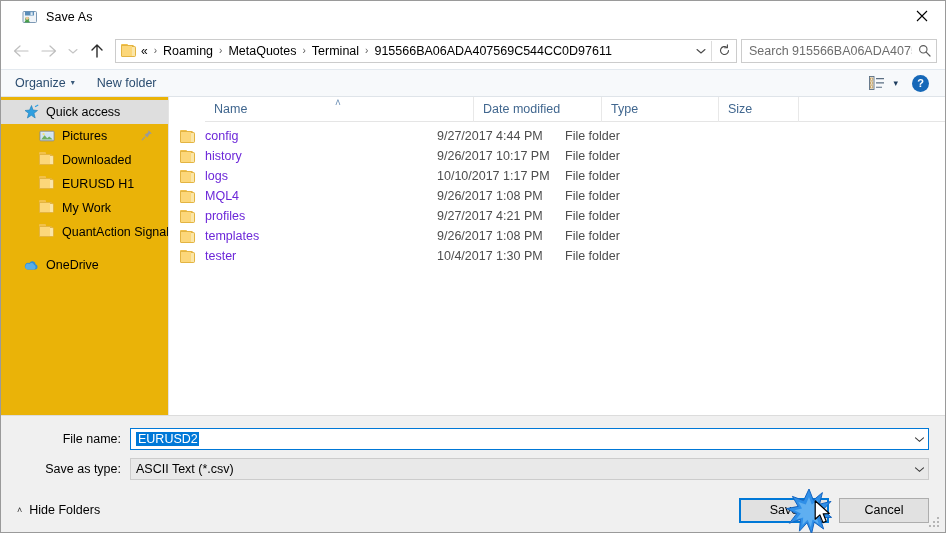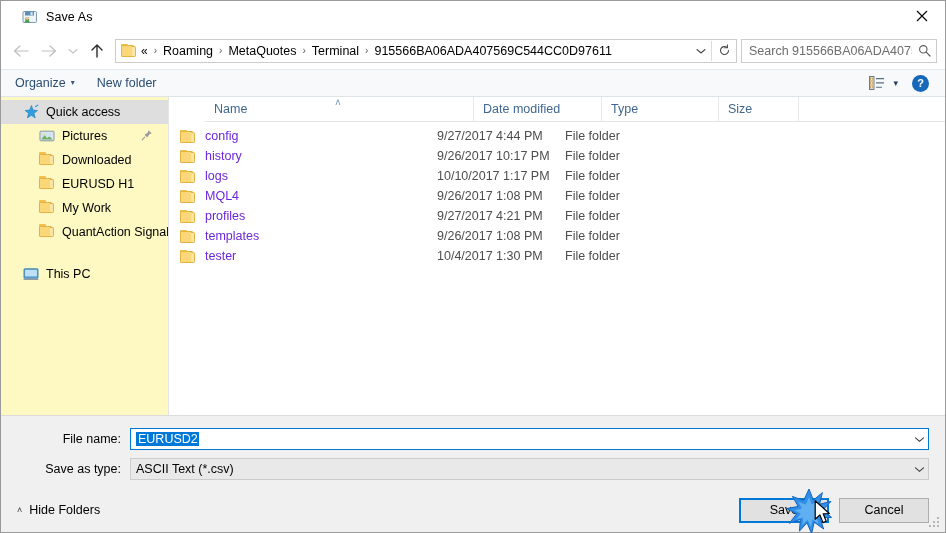--- a/index.html
+++ b/index.html
@@ -184,21 +184,21 @@
   
   .body {
     flex: 1 1 auto;
     display: flex;
     min-height: 0;
     background: #fff;
   }
   .sidebar {
     width: 168px;
     flex: none;
-    background: #fef9c3;
+    background: #eab308;
     border-right: 1px solid #e4e4e4;
     padding-top: 3px;
     overflow: hidden;
   }
   .nav-item {
     height: 24px;
     display: flex;
     align-items: center;
     padding-left: 22px;
     position: relative;
@@ -618,33 +618,32 @@
 
       <div class="nav-item child">
         <span class="ni-icon">
           <span class="folder"><span class="tab-top"></span><span class="body-f"></span><span class="flap"></span></span>
         </span>
         <span class="ni-label">QuantAction Signal</span>
       </div>
 
       <div class="nav-gap"></div>
 
-
-      <div class="nav-gap"></div>
-
       <div class="nav-item root">
         <span class="ni-icon">
           <svg width="16" height="16" viewBox="0 0 16 16">
-            <rect x="1" y="2.8" width="14" height="9.4" rx="0.8" fill="#5aa9dd" stroke="#3a7ba8" stroke-width="0.9"></rect>
-            <rect x="2.1" y="3.9" width="11.8" height="6.4" fill="#bfe0f5"></rect>
-            <rect x="0.5" y="12.6" width="15" height="1.4" rx="0.4" fill="#8d9aa6"></rect>
+            <path d="M4.2 12.4 h8.2 a2.6 2.6 0 0 0 0.2 -5.1 a3.3 3.3 0 0 0 -6.2 -1.3 a2.9 2.9 0 0 0 -2.2 6.4 z" fill="#2f8fd6"></path>
+            <path d="M4.2 12.4 h6.6 a2.4 2.4 0 0 0 0.2 -4.6 a2.7 2.7 0 0 0 -4.6 -0.9 a2.5 2.5 0 0 0 -2.2 5.5 z" fill="#59aee8"></path>
           </svg>
         </span>
-        <span class="ni-label">This PC</span>
-      </div>
+        <span class="ni-label">OneDrive</span>
+      </div>
+
+      <div class="nav-gap"></div>
+
 
       <div class="nav-gap"></div>
 
     </div>
 
     <div class="filelist">
       <div class="col-header">
         <div class="col c-name">
           <span>Name</span>
           <span class="sort-caret">˄</span>

